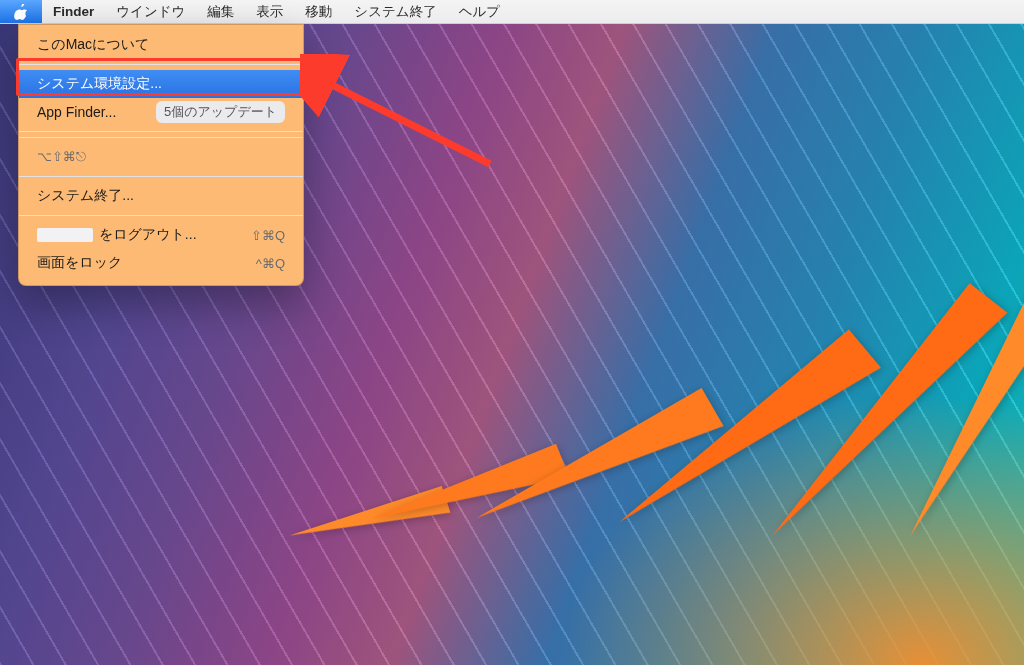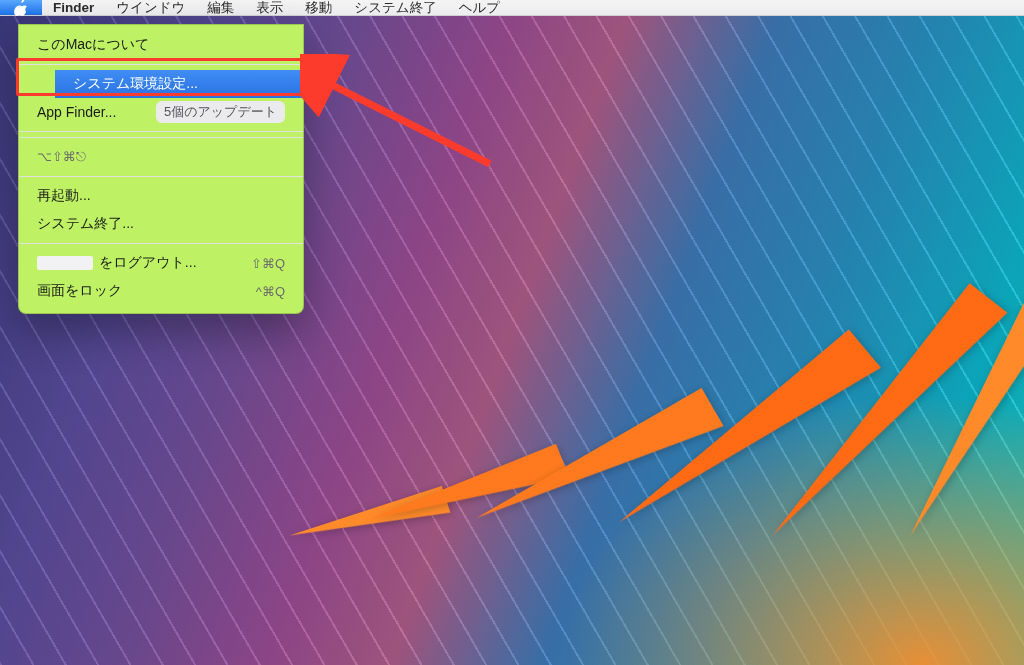--- a/index.html
+++ b/index.html
@@ -41,21 +41,21 @@
       position: absolute;
       width: 0; height: 0;
       border-style: solid;
       filter: drop-shadow(0 2px 4px rgba(0,0,0,.25));
     }
 
     
     .menubar {
       position: absolute;
       top: 0; left: 0; right: 0;
-      height: 16px;
+      height: 24px;
       background: linear-gradient(#f4f4f5, #ececee);
       border-bottom: 1px solid rgba(0,0,0,.15);
       display: flex;
       align-items: stretch;
       font-size: 13.5px;
       color: #2b2b2b;
       user-select: none;
     }
     .menubar .menu-item {
       display: flex;
@@ -72,21 +72,21 @@
       color: #fff;
     }
     .menubar .menu-item.apple svg { width: 14px; height: 16px; display:block; }
 
     
     .dropdown {
       position: absolute;
       top: 24px;
       left: 18px;
       width: 286px;
-      background: #bef264;
+      background: #fdba74;
       border: 1px solid rgba(0,0,0,.18);
       border-radius: 0 0 8px 8px;
       box-shadow: 0 18px 40px rgba(0,0,0,.30);
       padding: 6px 0 8px;
       font-size: 14px;
       color: #1b1b1b;
     }
     .row {
       display: flex;
       align-items: center;
@@ -94,21 +94,20 @@
       padding: 0 18px;
       cursor: default;
       white-space: nowrap;
     }
     .row .label { flex: 1; }
     .row .right { color: #6c6c6e; font-size: 13px; }
     .row .submenu { color: #4b4b4d; font-size: 12px; padding-left: 12px; }
     .row.selected {
       background: linear-gradient(#3f8df4,#2a72e2);
       color: #fff;
-      margin-left: 36px;
     }
     .sep {
       height: 1px;
       background: #e2e2e5;
       margin: 5px 0;
     }
     .badge {
       background: #ebebee;
       color: #555459;
       border-radius: 6px;
@@ -188,23 +187,20 @@
   <div class="sep"></div>
 
   <div class="sep"></div>
 
   <div class="row">
     <span class="right">⌥⇧⌘⎋</span>
   </div>
   <div class="sep"></div>
 
   <div class="row">
-    <span class="label">再起動...</span>
-  </div>
-  <div class="row">
     <span class="label">システム終了...</span>
   </div>
   <div class="sep"></div>
 
   <div class="row">
     <span class="label">
       <span class="redacted"></span><span> をログアウト...</span>
     </span>
     <span class="right">⇧⌘Q</span>
   </div>

